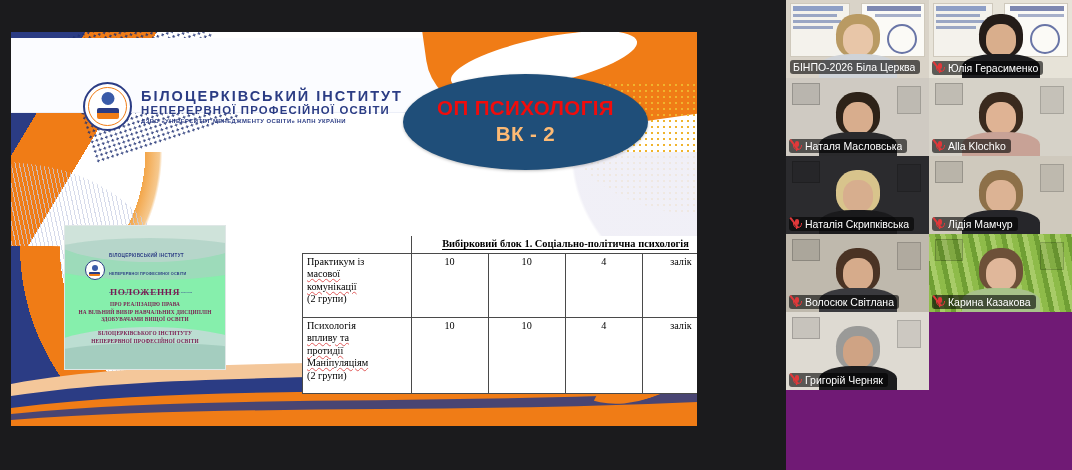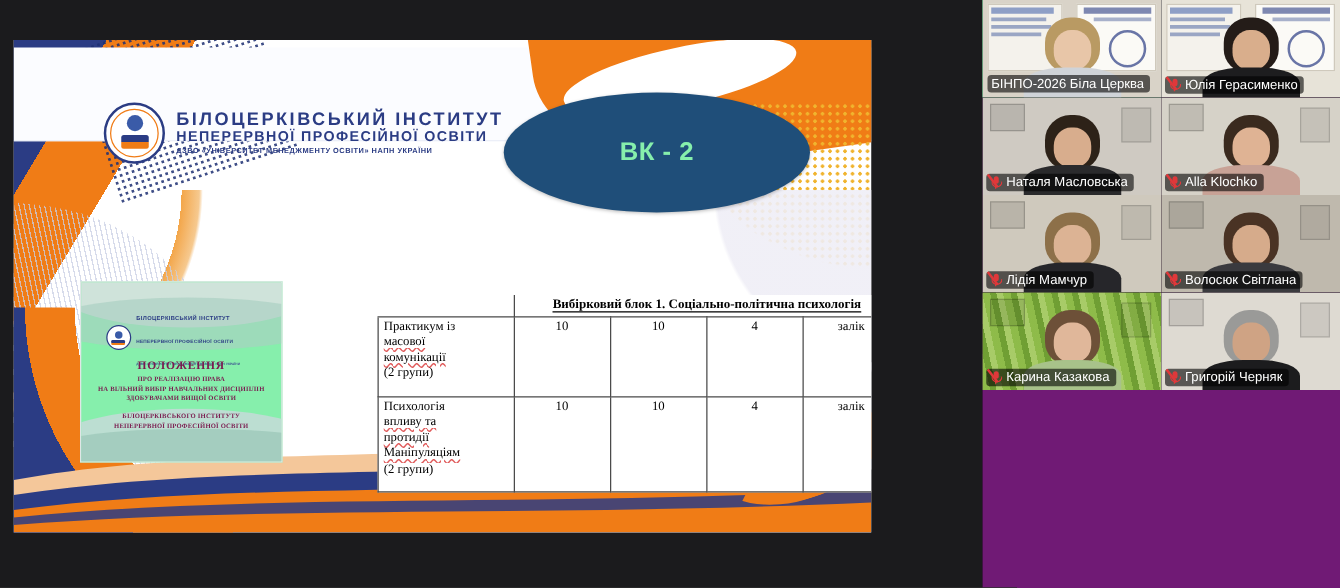--- a/index.html
+++ b/index.html
@@ -58,21 +58,21 @@
   .lockup .txt{line-height:1.06;}
   .ln1{font-size:14.5px;font-weight:700;color:#2b3c84;letter-spacing:2.0px;white-space:nowrap;}
   .ln2{font-size:11.4px;font-weight:700;color:#2b3c84;letter-spacing:1.15px;white-space:nowrap;}
   .ln3{font-size:5.9px;font-weight:700;color:#2b3c84;letter-spacing:.42px;white-space:nowrap;margin-top:2px;}
 
   
   .title-ell{position:absolute;left:392px;top:42px;width:245px;height:96px;background:#1f4e79;
     border-radius:50%;display:flex;flex-direction:column;align-items:center;justify-content:center;
     box-shadow:0 1px 3px rgba(0,0,0,.25);}
   .title-ell .t1{font-size:20.5px;font-weight:700;color:#f10c0c;letter-spacing:.4px;line-height:1.2;}
-  .title-ell .t2{font-size:20.5px;font-weight:700;color:#86efac;letter-spacing:.4px;line-height:1.3;}
+  .title-ell .t2{font-size:20.5px;font-weight:700;color:#fdba74;letter-spacing:.4px;line-height:1.3;}
 
   
   .doc-card{position:absolute;left:53px;top:193px;width:160px;height:143px;background:#86efac;
     border:1px solid #dfe7e6;overflow:hidden;}
   .doc-card .dwave1{position:absolute;left:-20px;top:-24px;width:210px;height:60px;background:#cfe3da;
     border-radius:50%;}
   .doc-card .dwave2{position:absolute;left:-30px;top:12px;width:230px;height:42px;background:#a9cfc2;
     border-radius:50%;opacity:.65;}
   .doc-card .dwave3{position:absolute;left:-40px;bottom:-38px;width:250px;height:80px;background:#bcded2;
     border-radius:50%;}
@@ -171,20 +171,21 @@
             <span class="book"></span>
         </div>
         <div class="txt">
           <div class="ln1">БІЛОЦЕРКІВСЬКИЙ ІНСТИТУТ</div>
           <div class="ln2">НЕПЕРЕРВНОЇ ПРОФЕСІЙНОЇ ОСВІТИ</div>
           <div class="ln3">ДЗВО «УНІВЕРСИТЕТ МЕНЕДЖМЕНТУ ОСВІТИ» НАПН УКРАЇНИ</div>
         </div>
       </div>
 
       <div class="title-ell">
+        <div class="t1">ОП ПСИХОЛОГІЯ</div>
         <div class="t2">ВК - 2</div>
       </div>
 
       <div class="doc-card">
         <div class="dwave1"></div>
           <div class="dwave2"></div>
         <div class="dwave3"></div>
           <div class="dwave4"></div>
         <div class="doc-head">
           <span class="db">
@@ -325,20 +326,38 @@
           <span class="mic">
             <span class="body"></span>
             <span class="arc"></span>
             <span class="stem"></span>
             <span class="slash"></span>
           </span>
           <span class="nm">Alla Klochko</span>
         </div>
       </div>
       <div class="tile">
+        <div class="cam" style="background: rgb(43, 43, 46);">
+          <div style="position:absolute;left:6px;top:5px;width:26px;height:20px;background:rgba(0,0,0,.10);border:1px solid rgba(0,0,0,.18)"></div>
+          <div style="position:absolute;right:8px;top:8px;width:22px;height:26px;background:rgba(0,0,0,.08);border:1px solid rgba(0,0,0,.15)"></div>
+          <div class="person ph" style="top:14px;width:44px;height:44px;background:#d8c48c"></div>
+          <div class="person" style="top:24px;width:30px;height:32px;border-radius:46% 46% 44% 44%;background:#d7ae8e"></div>
+          <div class="person pb" style="top:54px;width:78px;height:30px;background:#1a1a1c"></div>
+        </div>
+        <div class="namebar">
+          <span class="mic">
+            <span class="body"></span>
+            <span class="arc"></span>
+            <span class="stem"></span>
+            <span class="slash"></span>
+          </span>
+          <span class="nm">Наталія Скрипківська</span>
+        </div>
+      </div>
+      <div class="tile">
         <div class="cam" style="background: rgb(207, 201, 189);">
           <div style="position:absolute;left:6px;top:5px;width:26px;height:20px;background:rgba(0,0,0,.10);border:1px solid rgba(0,0,0,.18)"></div>
           <div style="position:absolute;right:8px;top:8px;width:22px;height:26px;background:rgba(0,0,0,.08);border:1px solid rgba(0,0,0,.15)"></div>
           <div class="person ph" style="top:14px;width:44px;height:44px;background:#8d7049"></div>
           <div class="person" style="top:24px;width:30px;height:32px;border-radius:46% 46% 44% 44%;background:#dcb394"></div>
           <div class="person pb" style="top:54px;width:78px;height:30px;background:#26262a"></div>
         </div>
         <div class="namebar">
           <span class="mic">
             <span class="body"></span>

